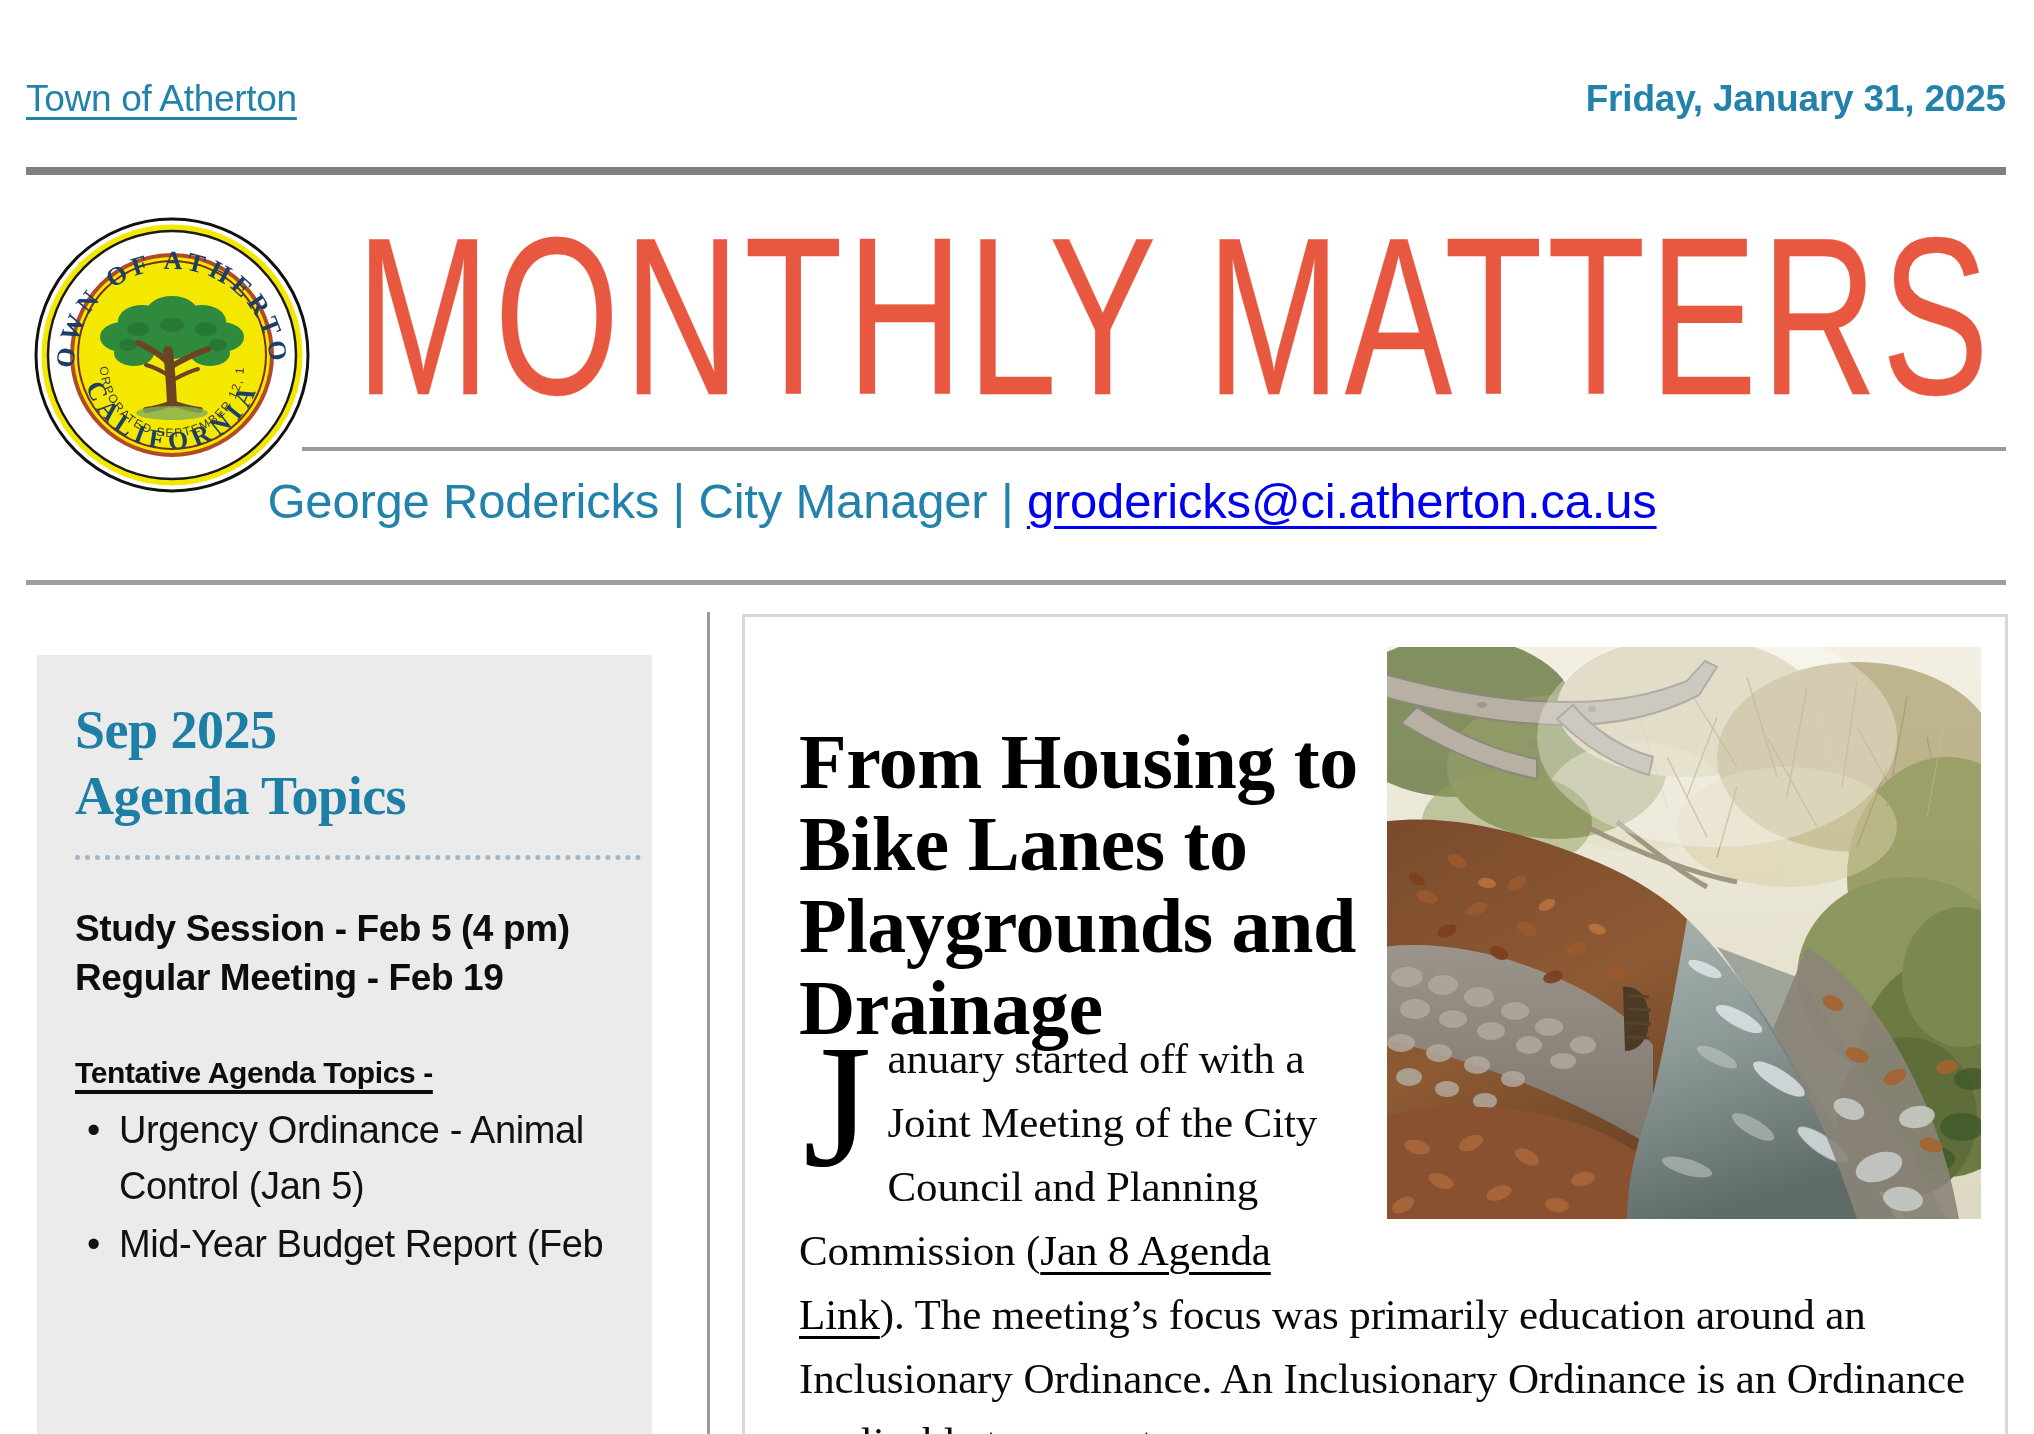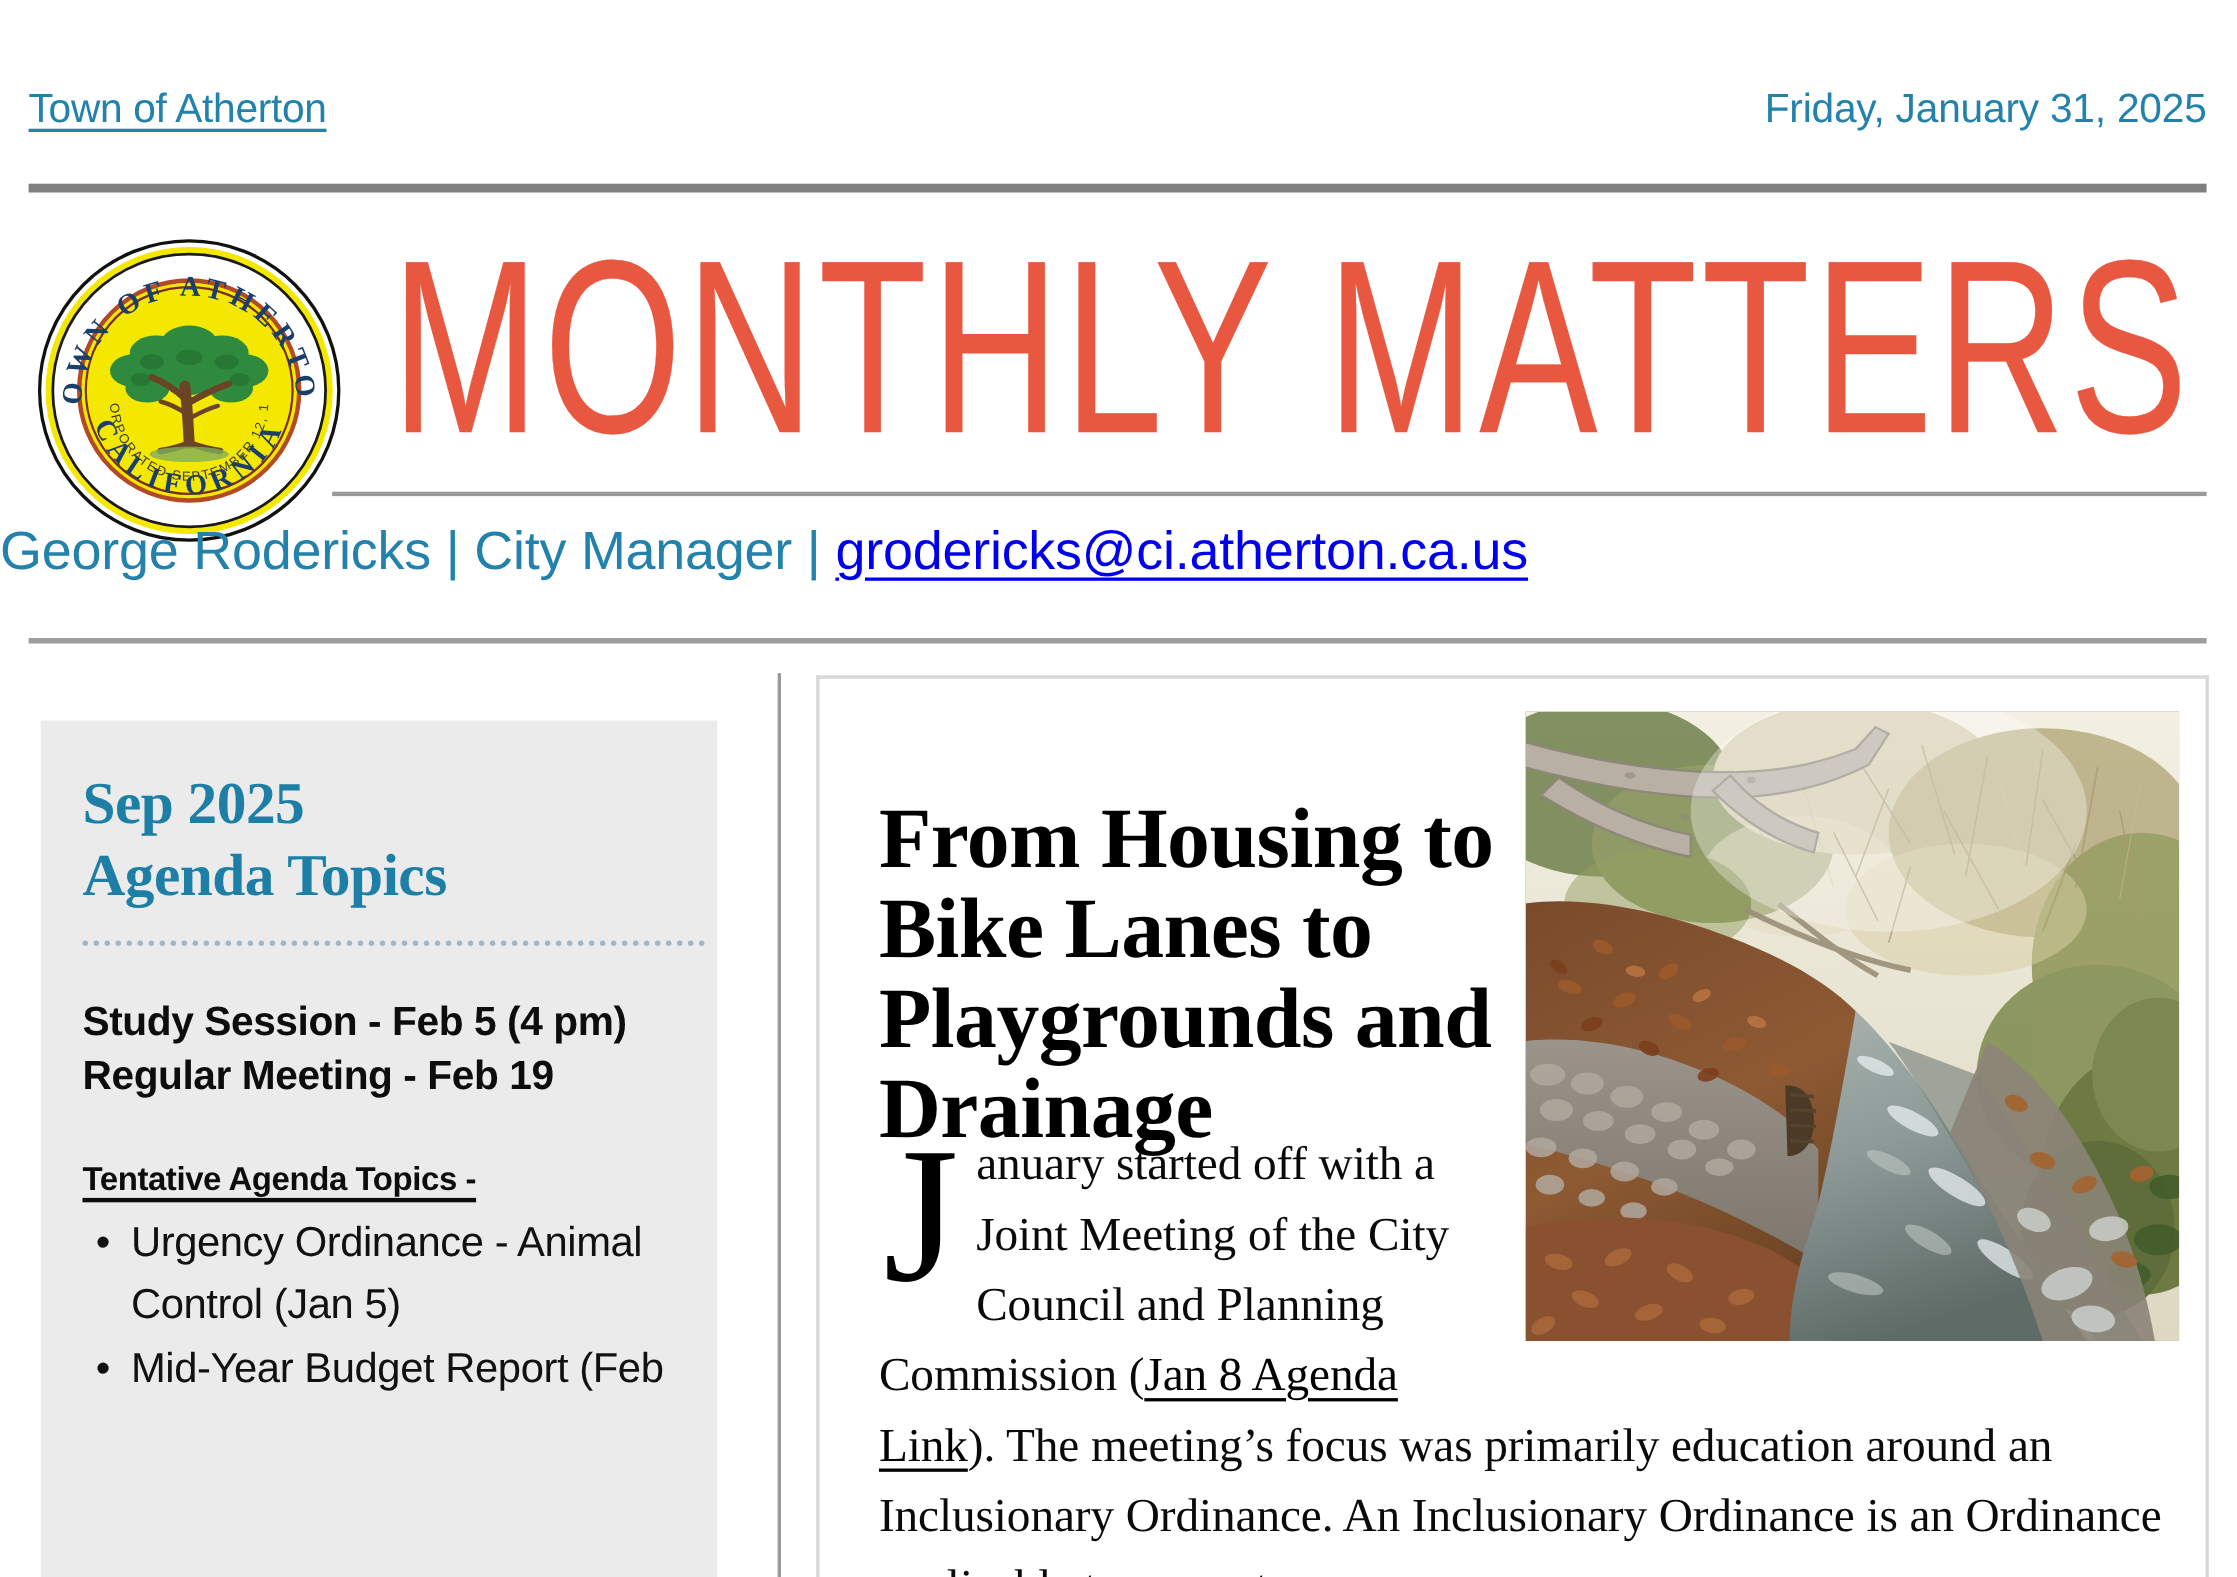--- a/index.html
+++ b/index.html
@@ -35,20 +35,21 @@
     white-space: nowrap;
   }
   .top-date {
     position: absolute;
     right: 28px;
     top: 78px;
     font-size: 37px;
     color: #2282ab;
     letter-spacing: -0.2px;
     white-space: nowrap;
+    font-weight: bold;
   }
   .rule-thick {
     position: absolute;
     left: 26px;
     top: 167px;
     width: 1980px;
     height: 8px;
     background: #808080;
   }
 
@@ -93,21 +94,21 @@
     top: 272px;
     width: 1704px;
     height: 4px;
     background: #9a9a9a;
   }
   .byline {
     position: absolute;
     left: 0;
     top: 298px;
     width: 1924px;
-    text-align: left;
+    text-align: center;
     font-size: 49px;
     color: #2282ab;
     white-space: nowrap;
     letter-spacing: -0.2px;
   }
   .byline .email {
     text-decoration: underline;
     text-underline-offset: 8px;
     text-decoration-thickness: 3px;
   }

